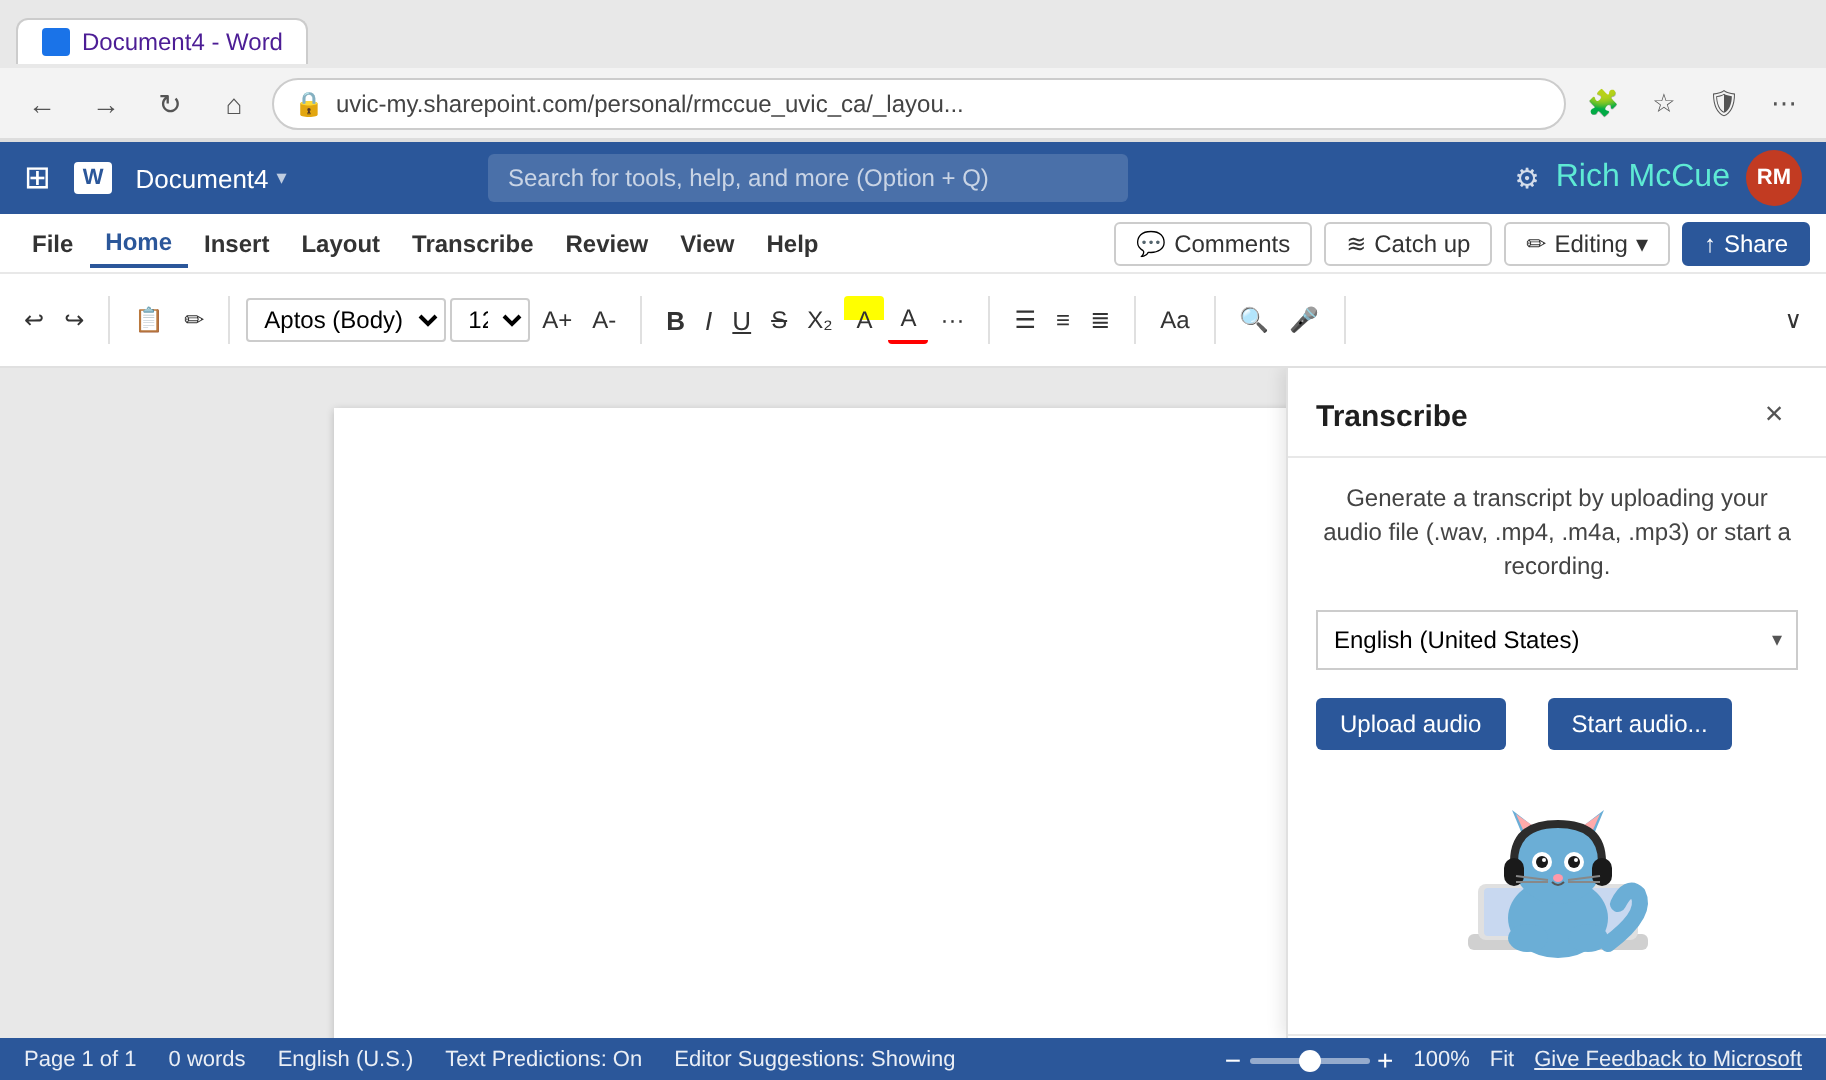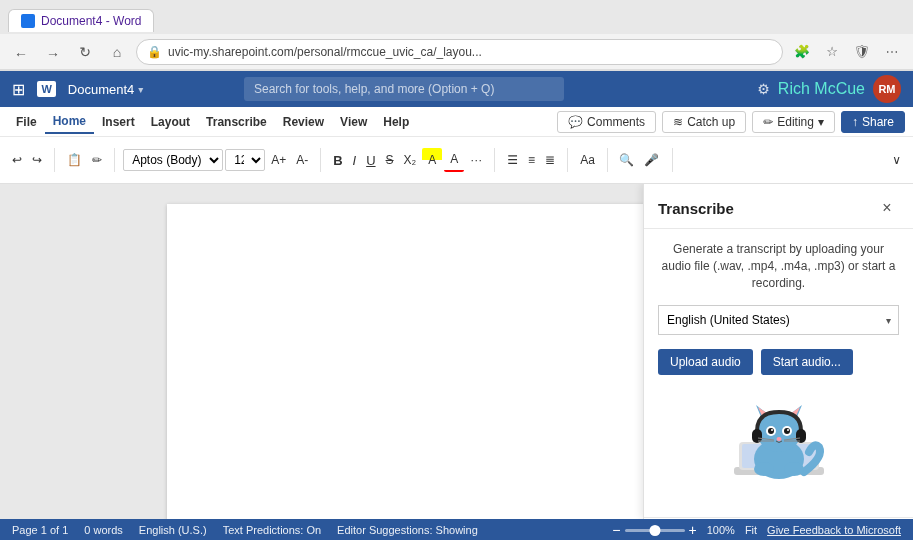--- a/index.html
+++ b/index.html
@@ -55,21 +55,21 @@
     
     .transcribe-panel { position: absolute; right: 0; top: 0; width: 270px; height: 100%; background: #fff; border-left: 1px solid #e0e0e0; box-shadow: -2px 0 8px rgba(0,0,0,0.1); display: flex; flex-direction: column; }
     .transcribe-header { display: flex; align-items: center; justify-content: space-between; padding: 12px 14px 8px; border-bottom: 1px solid #e8e8e8; }
     .transcribe-title { font-size: 15px; font-weight: 600; color: #1f1f1f; }
     .transcribe-close { background: none; border: none; cursor: pointer; font-size: 16px; color: #555; width: 24px; height: 24px; display: flex; align-items: center; justify-content: center; border-radius: 3px; }
     .transcribe-body { padding: 12px 14px; flex: 1; }
     .transcribe-desc { font-size: 12px; color: #444; line-height: 1.4; margin-bottom: 14px; text-align: center; }
     .transcribe-lang { position: relative; margin-bottom: 14px; }
     .transcribe-lang select { width: 100%; height: 30px; border: 1px solid #ccc; border-radius: 0; font-size: 12px; padding: 0 8px; background: #fff; appearance: none; cursor: pointer; }
     .transcribe-lang-arrow { position: absolute; right: 8px; top: 50%; transform: translateY(-50%); pointer-events: none; font-size: 10px; color: #555; }
-    .transcribe-buttons { display: flex; gap: 8px; }
+    .transcribe-buttons { display: flex; gap: 21px; }
     .btn-upload { background: #2b579a; color: #fff; border: none; border-radius: 3px; padding: 6px 12px; font-size: 12px; cursor: pointer; }
     .btn-record { background: #2b579a; color: #fff; border: none; border-radius: 3px; padding: 6px 12px; font-size: 12px; cursor: pointer; }
     .transcribe-illustration { display: flex; justify-content: center; align-items: flex-end; flex: 1; padding-bottom: 10px; }
 
     
     .cat-svg { width: 130px; height: 120px; }
 
     .transcribe-footer { padding: 8px 14px; border-top: 1px solid #e8e8e8; font-size: 11px; color: #666; }
 
     

